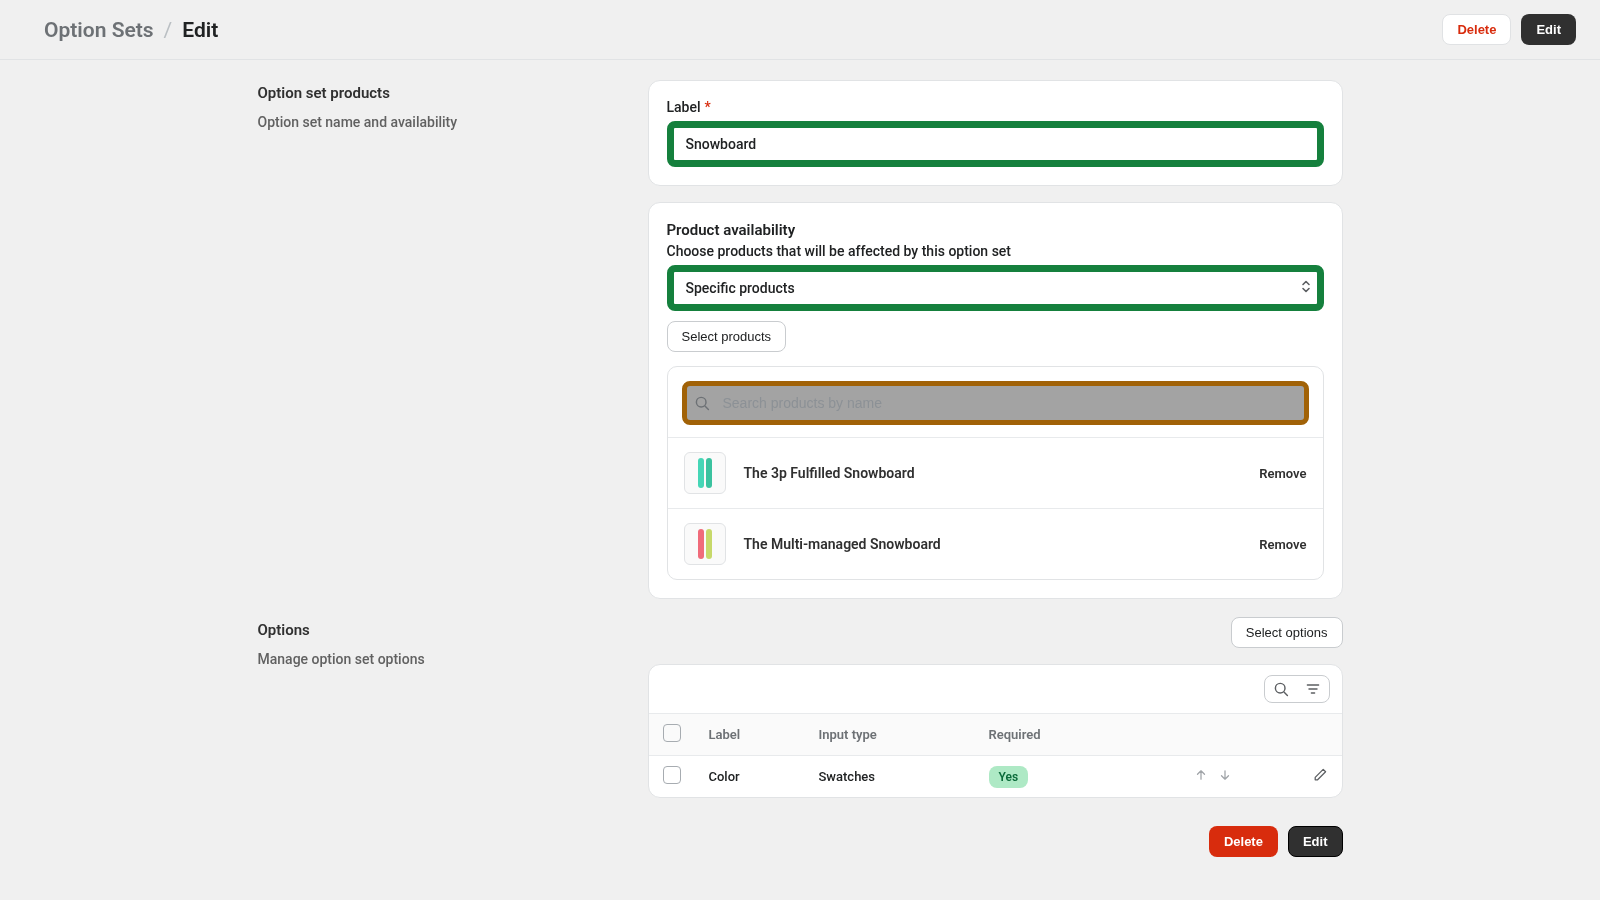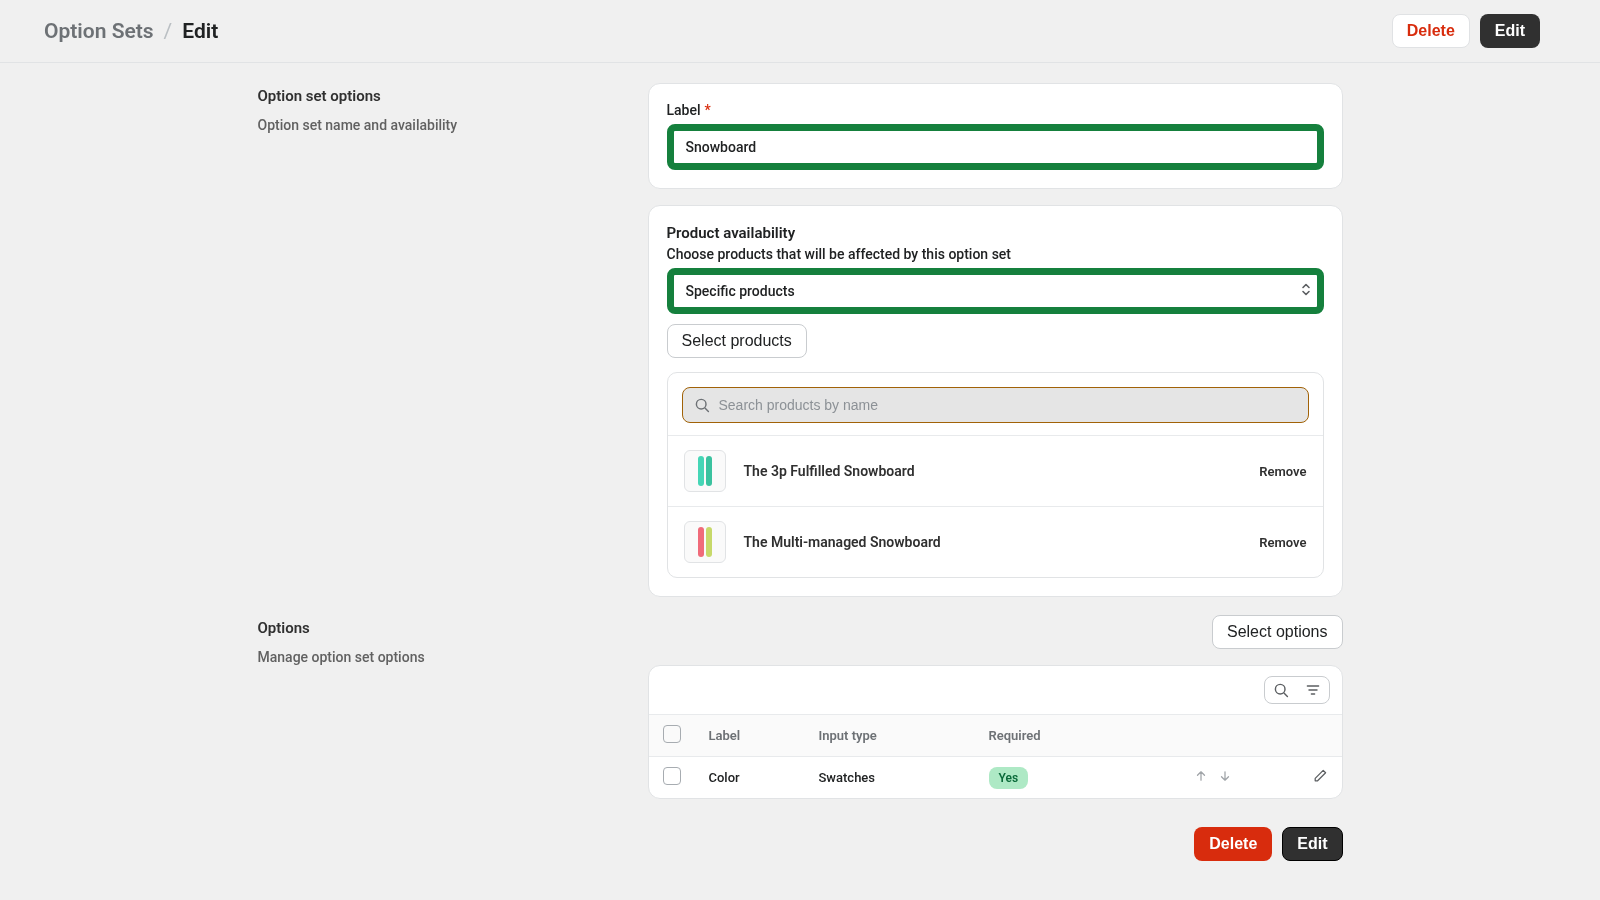--- a/index.html
+++ b/index.html
@@ -6,40 +6,40 @@
   body {
     font-family: -apple-system, BlinkMacSystemFont, "Segoe UI", Roboto, Helvetica, Arial, sans-serif;
     background: #f0f0f0;
     color: #202223;
     font-size: 14px;
   }
   .page-header {
     display: flex;
     align-items: center;
     justify-content: space-between;
-    padding: 14px 60px 14px 44px;
+    padding: 14px 24px 14px 44px;
     border-bottom: 1px solid #e1e3e5;
   }
   .breadcrumb {
     display: flex;
     align-items: baseline;
     gap: 10px;
     font-size: 21px;
     font-weight: 600;
   }
   .breadcrumb .root { color: #6d7175; font-weight: 600; }
   .breadcrumb .slash { color: #babfc3; font-weight: 400; }
   .header-actions { display: flex; gap: 10px; }
   .btn {
     display: inline-flex;
     align-items: center;
     justify-content: center;
     padding: 7px 14px;
     border-radius: 8px;
-    font-size: 16px;
+    font-size: 13px;
     font-weight: 600;
     cursor: pointer;
     border: 1px solid transparent;
     background: #fff;
   }
   .btn-outline-danger { color: #d82c0d; border-color: #e0e2e4; background: #fff; }
   .btn-dark { background: #303030; color: #fff; }
   .btn-secondary { border: 1px solid #c9cccf; color: #202223; background: #fff; font-weight: 500; }
   .btn-danger { background: #d82c0d; color: #fff; }
 
@@ -83,21 +83,21 @@
     margin-top: 14px;
     border: 1px solid #e1e3e5;
     border-radius: 10px;
     overflow: hidden;
   }
   .search-wrap { padding: 14px 14px 0 14px; }
   .search-input-wrap { position: relative; }
   .search-input-wrap svg { position: absolute; left: 12px; top: 50%; transform: translateY(-50%); color: #6d7175; }
   .search-input {
     width: 100%; padding: 9px 12px 9px 36px;
-    border: 1px solid #a16207; border-radius: 8px; background: #e5e5e5;
+    border: 5px solid #a16207; border-radius: 8px; background: #a3a3a3;
     font-size: 14px; color: #202223;
   }
   .search-input::placeholder { color: #8c9196; }
   .product-list { margin-top: 12px; }
   .product-row {
     display: flex; align-items: center; justify-content: space-between;
     padding: 14px 16px; border-top: 1px solid #e8eaec; text-align: right;
   }
   .product-left { display: flex; align-items: center; gap: 18px; }
   .thumb {
@@ -149,21 +149,21 @@
   <div class="header-actions">
     <button class="btn btn-outline-danger">Delete</button>
     <button class="btn btn-dark">Edit</button>
   </div>
 </div>
 
 <div class="content-wrap">
 
   <div class="section-row">
     <div class="section-side">
-      <h2>Option set options</h2>
+      <h2>Option set products</h2>
       <p>Option set name and availability</p>
     </div>
     <div class="section-main">
       <div class="card">
         <div class="field-label">
           <span>Label</span>
           <span class="req">*</span>
         </div>
         <input class="text-input" type="text" value="Snowboard" style="">
       </div>

